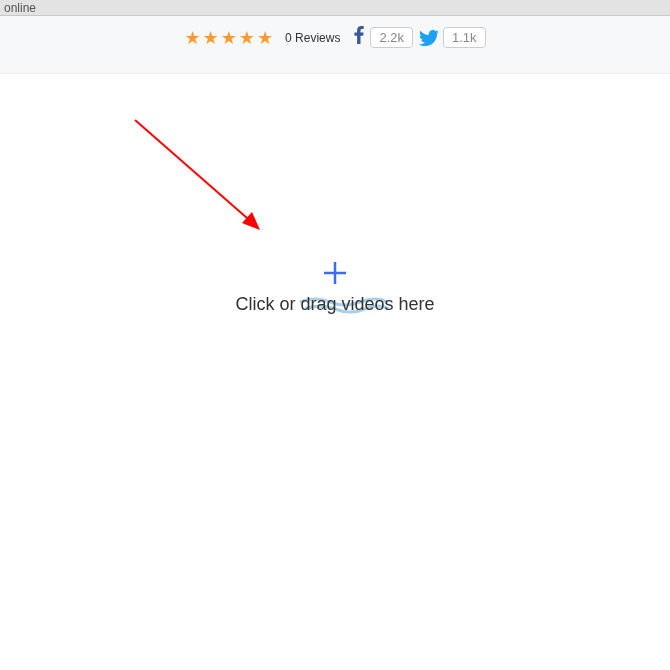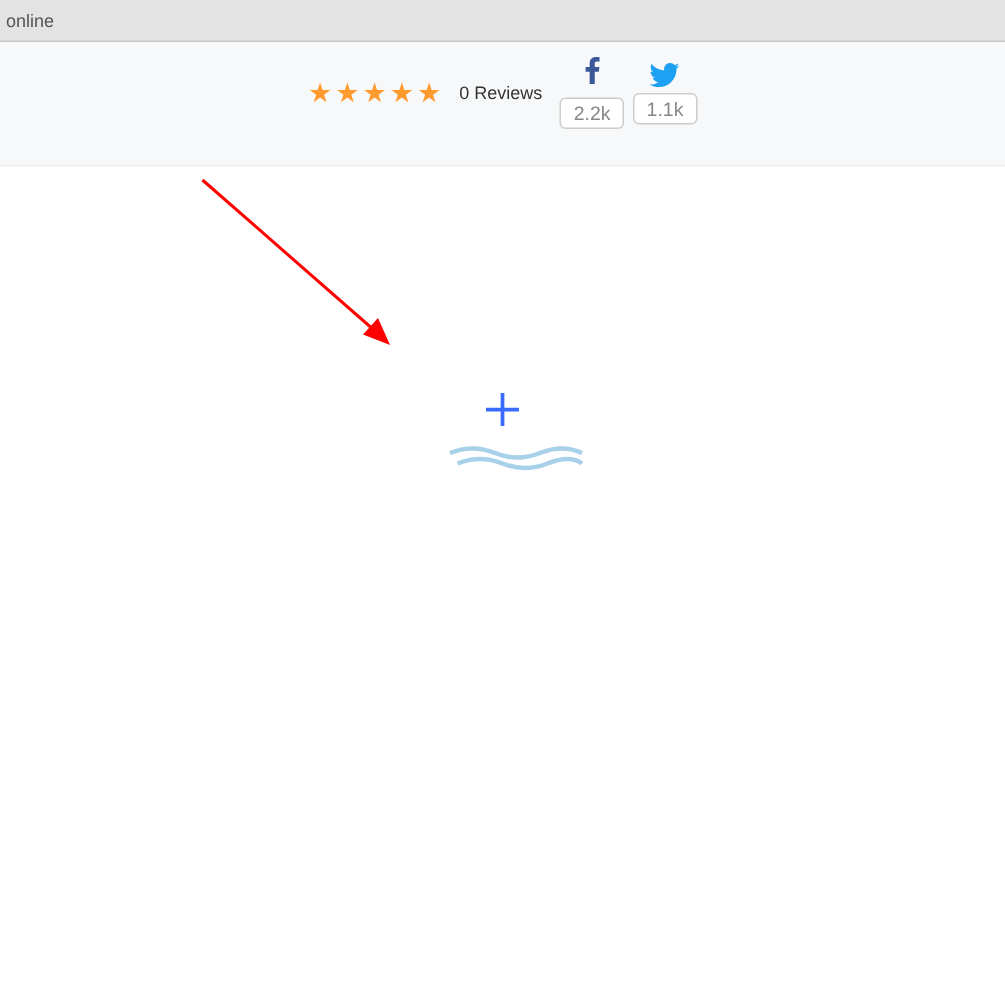--- a/index.html
+++ b/index.html
@@ -1,26 +1,26 @@
 <!DOCTYPE html>
 <html><head>
   <meta charset="utf-8">
   <style>
     * { margin: 0; padding: 0; box-sizing: border-box; }
     body { width: 670px; height: 670px; font-family: Arial, sans-serif; background: #fff; overflow: hidden; position: relative; }
     
-    .tab-bar { height: 28px; background: #e3e3e3; border-bottom: 1px solid #c8c8c8; display: flex; align-items: center; padding-left: 0; }
+    .tab-bar { height: 16px; background: #e3e3e3; border-bottom: 1px solid #c8c8c8; display: flex; align-items: center; padding-left: 0; }
     .tab-text { font-size: 12px; color: #555; padding-left: 4px; }
     
     .header-section { background: #f7f8f9; padding: 8px 0 24px 0; border-bottom: 1px solid #eee; }
     .rating-row { display: flex; align-items: center; justify-content: center; gap: 6px; margin-top: 2px; }
     .stars { display: flex; gap: 2px; }
     .star { color: #ff9a2e; font-size: 18px; }
     .reviews { font-size: 12px; color: #333; margin: 0 6px; }
-    .social-group { display: flex; align-items: center; gap: 4px; flex-direction: column; }
+    .social-group { display: flex; align-items: center; gap: 4px; }
     .fb-icon { color: #3b5998; font-weight: bold; font-size: 18px; padding: 0 2px; }
     .tw-icon { color: #1da1f2; font-size: 18px; display: inline-flex; }
     .count-box { border: 1px solid #ccc; border-radius: 4px; padding: 2px 8px; font-size: 13px; color: #888; background: #fff; }
     
     .drop-area { position: absolute; top: 260px; left: 0; right: 0; text-align: center; cursor: pointer; }
     .plus-icon { display: inline-block; margin-bottom: 4px; }
     .drop-text { font-size: 18px; color: #333; font-weight: 500; }
     
     .watermark { position: absolute; top: 304px; left: 0; right: 0; text-align: center; pointer-events: none; }
     .wm-text { font-family: Arial, sans-serif; font-size: 30px; font-weight: 900; letter-spacing: 1px; font-style: italic; }
@@ -75,20 +75,21 @@
   </div>
 </div>
 
 <div class="drop-area">
   <div class="plus-icon">
     <svg width="26" height="26" viewBox="0 0 26 26">
         <line x1="13" y1="2" x2="13" y2="24" stroke="#3a6bff" stroke-width="2.5"></line>
         <line x1="2" y1="13" x2="24" y2="13" stroke="#3a6bff" stroke-width="2.5"></line>
       </svg>
   </div>
+  <div class="drop-text">Click or drag videos here</div>
 </div>
 
 <div class="arrow-annotation">
   <svg width="150" height="130" viewBox="0 0 150 130">
     <line x1="5" y1="5" x2="125" y2="110" stroke="#ff0000" stroke-width="2"></line>
     <polygon points="130,115 112,108 122,97" fill="#ff0000"></polygon>
   </svg>
 </div>
 
 </body></html>

